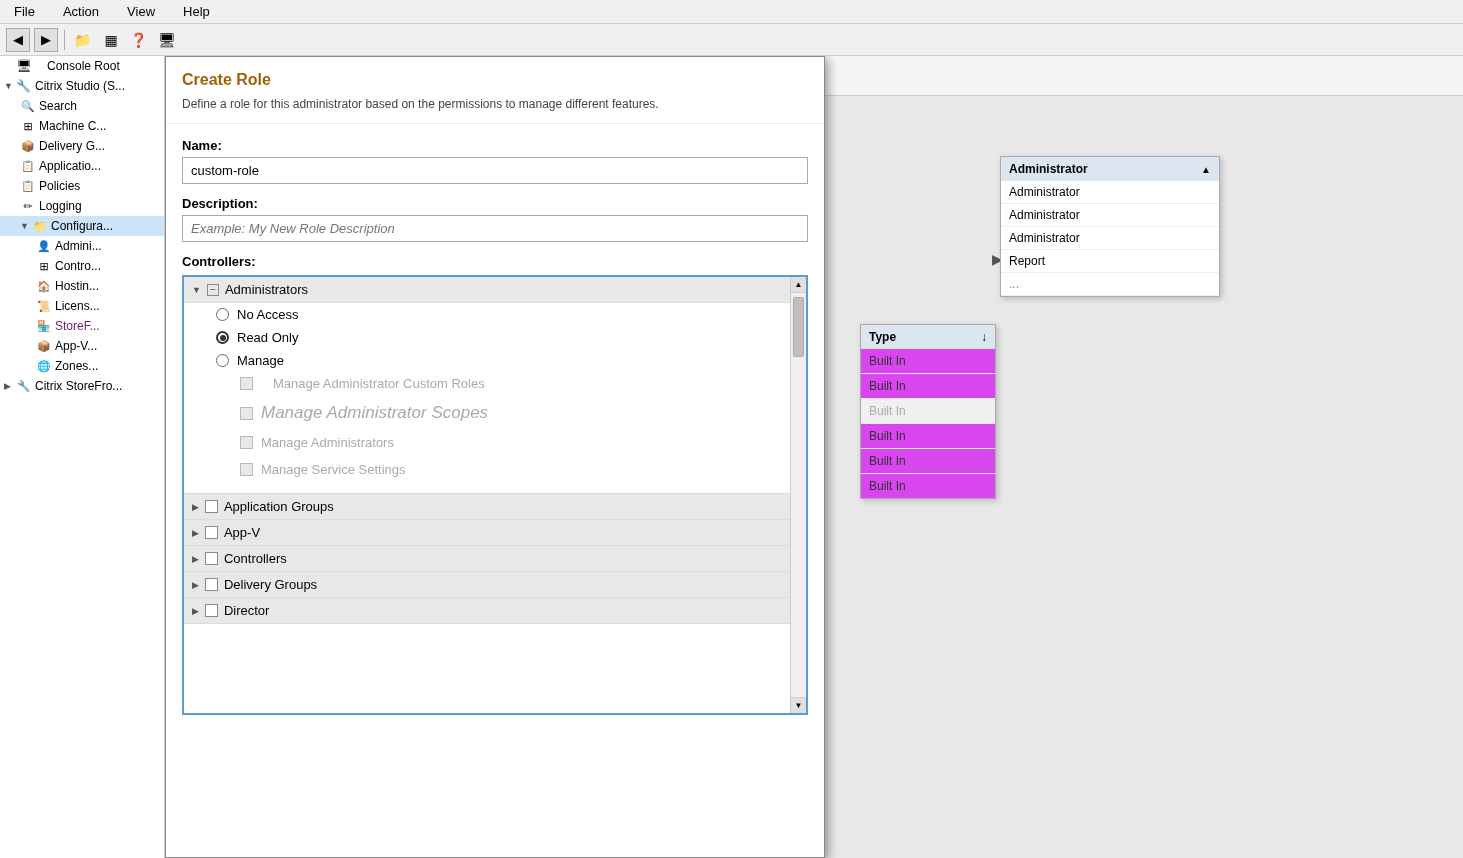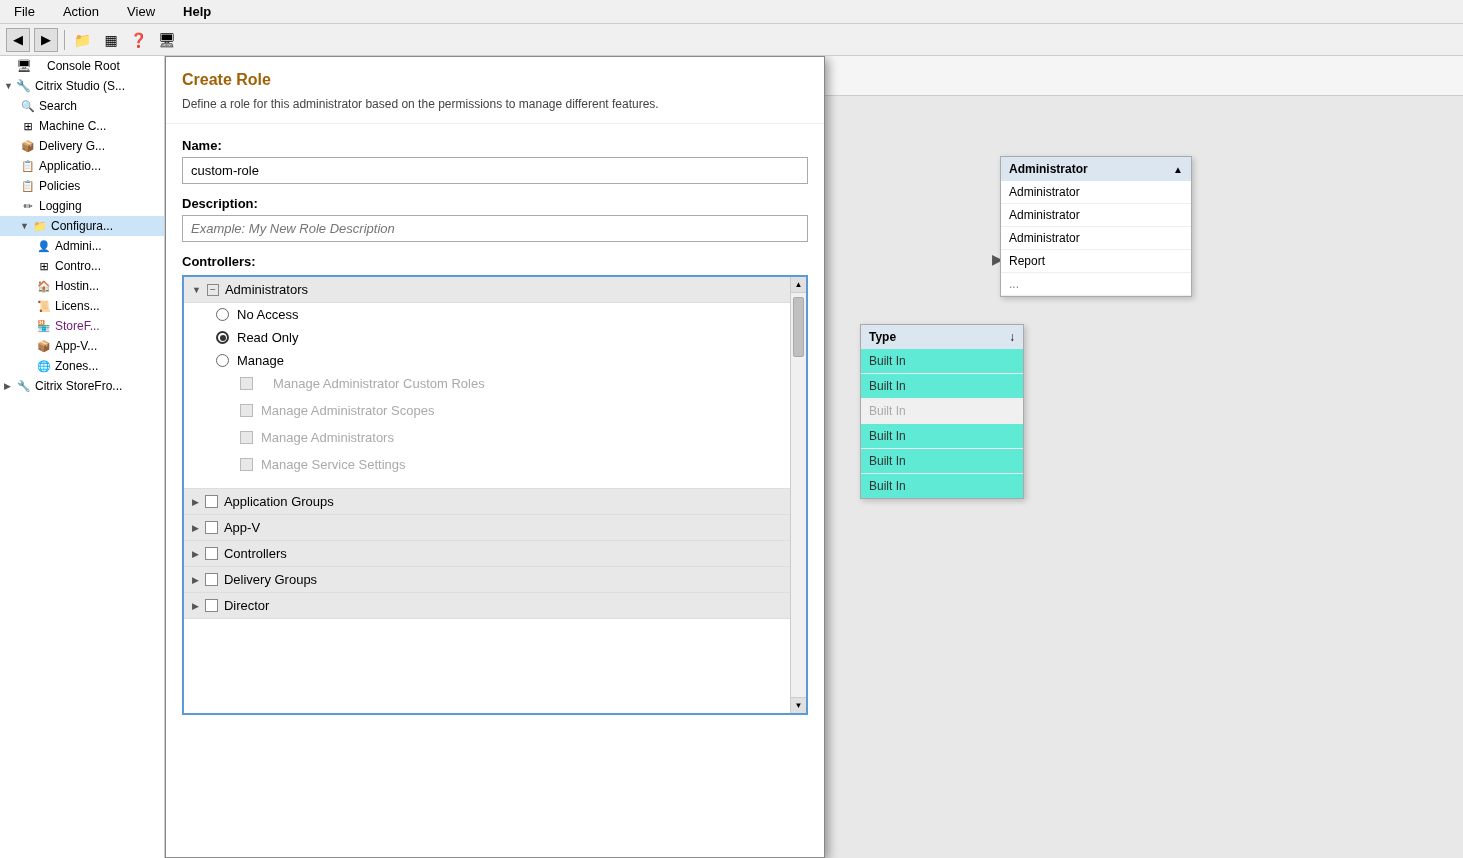--- a/index.html
+++ b/index.html
@@ -5,21 +5,21 @@
     * { box-sizing: border-box; margin: 0; padding: 0; }
     body { font-family: 'Segoe UI', Tahoma, Geneva, Verdana, sans-serif; font-size: 13px; background: #f0f0f0; overflow: hidden; }
   </style>
 </head>
 <body>
 
 <div style="background:#f0f0f0; border-bottom:1px solid #ccc; display:flex; align-items:center; padding:2px 8px; gap:16px; height:24px;">
   <span style="cursor:pointer; padding:2px 6px; font-size:13px;">File</span>
   <span style="cursor:pointer; padding:2px 6px; font-size:13px;">Action</span>
   <span style="cursor:pointer; padding:2px 6px; font-size:13px;">View</span>
-  <span style="cursor:pointer; padding:2px 6px; font-size:13px;font-weight:bold;">Help</span>
+  <span style="cursor:pointer; padding:2px 6px; font-size:13px;">Help</span>
 </div>
 
 <div style="background:#f0f0f0; border-bottom:1px solid #ccc; display:flex; align-items:center; padding:3px 6px; gap:4px; height:32px;">
   <button style="width:24px;height:24px;border:1px solid #aaa;background:#e0e0e0;cursor:pointer;font-size:13px;display:flex;align-items:center;justify-content:center;">◀</button>
   <button style="width:24px;height:24px;border:1px solid #aaa;background:#e0e0e0;cursor:pointer;font-size:13px;display:flex;align-items:center;justify-content:center;">▶</button>
   <div style="width:1px;height:20px;background:#aaa;margin:0 2px;"></div>
   <button style="width:24px;height:24px;border:1px solid transparent;background:transparent;cursor:pointer;font-size:14px;">📁</button>
   <button style="width:24px;height:24px;border:1px solid transparent;background:transparent;cursor:pointer;font-size:14px;">▦</button>
   <button style="width:24px;height:24px;border:1px solid transparent;background:transparent;cursor:pointer;font-size:14px;">❓</button>
   <button style="width:24px;height:24px;border:1px solid transparent;background:transparent;cursor:pointer;font-size:14px;">🖥</button>
@@ -133,34 +133,34 @@
       </div>
     </div>
 
     <div style="position:absolute;left:0;top:0;right:0;height:40px;background:#f5f5f5;border-bottom:1px solid #ccc;display:flex;align-items:center;padding:0 16px;">
       <span style="font-size:13px;font-weight:bold;color:#555;">Create Administrator</span>
     </div>
     <div style="position:absolute;left:200px;top:42px;font-size:12px;color:#666;">
       <span>✓ Administrator and...</span>
     </div>
 
-    <div style="position:absolute;left:695px;top:268px;width:164px;background:#5eead4;border:1px solid #aaa;box-shadow:2px 2px 6px rgba(0,0,0,0.2);z-index:50;">
+    <div style="position:absolute;left:695px;top:268px;width:136px;background:#d946ef;border:1px solid #aaa;box-shadow:2px 2px 6px rgba(0,0,0,0.2);z-index:50;">
       <div style="background:#dce6f0;padding:5px 8px;font-size:12px;font-weight:bold;display:flex;justify-content:space-between;align-items:center;">
         <span>Type</span>
         <span style="font-size:12px;">↓</span>
       </div>
       <div style="padding:5px 8px;font-size:12px;border-bottom:1px solid #eee;color:#333;">Built In</div>
       <div style="padding:5px 8px;font-size:12px;border-bottom:1px solid #eee;color:#333;">Built In</div>
       <div style="padding:5px 8px;font-size:12px;border-bottom:1px solid #eee;color:#aaa;background:#f0f0f0;">Built In</div>
       <div style="padding:5px 8px;font-size:12px;border-bottom:1px solid #eee;color:#333;">Built In</div>
       <div style="padding:5px 8px;font-size:12px;border-bottom:1px solid #eee;color:#333;">Built In</div>
       <div style="padding:5px 8px;font-size:12px;color:#333;">Built In</div>
     </div>
 
-    <div style="position:absolute;left:835px;top:100px;width:192px;background:#fff;border:1px solid #aaa;box-shadow:2px 2px 6px rgba(0,0,0,0.2);z-index:50;overflow:hidden;">
+    <div style="position:absolute;left:835px;top:100px;width:220px;background:#fff;border:1px solid #aaa;box-shadow:2px 2px 6px rgba(0,0,0,0.2);z-index:50;overflow:hidden;">
       <div style="background:#dce6f0;padding:5px 8px;font-size:12px;font-weight:bold;display:flex;justify-content:space-between;align-items:center;">
         <span>Administrator</span>
         <span style="font-size:10px;">▲</span>
       </div>
       <div style="padding:4px 8px;font-size:12px;border-bottom:1px solid #eee;">Administrator</div>
       <div style="padding:4px 8px;font-size:12px;border-bottom:1px solid #eee;">Administrator</div>
       <div style="padding:4px 8px;font-size:12px;border-bottom:1px solid #eee;">Administrator</div>
       <div style="padding:4px 8px;font-size:12px;border-bottom:1px solid #eee;">Report</div>
       <div style="padding:4px 8px;font-size:12px;border-bottom:1px solid #eee;color:#888;">...</div>
     </div>
@@ -224,21 +224,21 @@
               <span style="font-size:13px;">Manage</span>
             </div>
 
             <div style="padding:4px 8px;padding-left:56px;font-size:13px;display:flex;align-items:center;gap:20px;color:#aaa;">
               <div style="width:13px;height:13px;border:1px solid #bbb;display:inline-flex;align-items:center;justify-content:center;flex-shrink:0;background:#e8e8e8;"></div>
               <span style="font-size:13px;color:#aaa;">Manage Administrator Custom Roles</span>
             </div>
 
             <div style="padding:4px 8px;padding-left:56px;font-size:13px;display:flex;align-items:center;gap:8px;color:#aaa;margin-top:4px;">
               <div style="width:13px;height:13px;border:1px solid #bbb;display:inline-flex;align-items:center;justify-content:center;flex-shrink:0;background:#e8e8e8;"></div>
-              <span style="font-size:13px;color:#aaa;">Manage Administrator Scopes</span>
+              <span style="font-size:17px;color:#aaa;font-style:italic;">Manage Administrator Scopes</span>
             </div>
 
             <div style="padding:4px 8px;padding-left:56px;font-size:13px;display:flex;align-items:center;gap:8px;color:#aaa;margin-top:4px;">
               <div style="width:13px;height:13px;border:1px solid #bbb;display:inline-flex;align-items:center;justify-content:center;flex-shrink:0;background:#e8e8e8;"></div>
               <span style="font-size:13px;color:#aaa;">Manage Administrators</span>
             </div>
 
             <div style="padding:4px 8px;padding-left:56px;font-size:13px;display:flex;align-items:center;gap:8px;color:#aaa;margin-top:4px;">
               <div style="width:13px;height:13px;border:1px solid #bbb;display:inline-flex;align-items:center;justify-content:center;flex-shrink:0;background:#e8e8e8;"></div>
               <span style="font-size:13px;color:#aaa;">Manage Service Settings</span>

